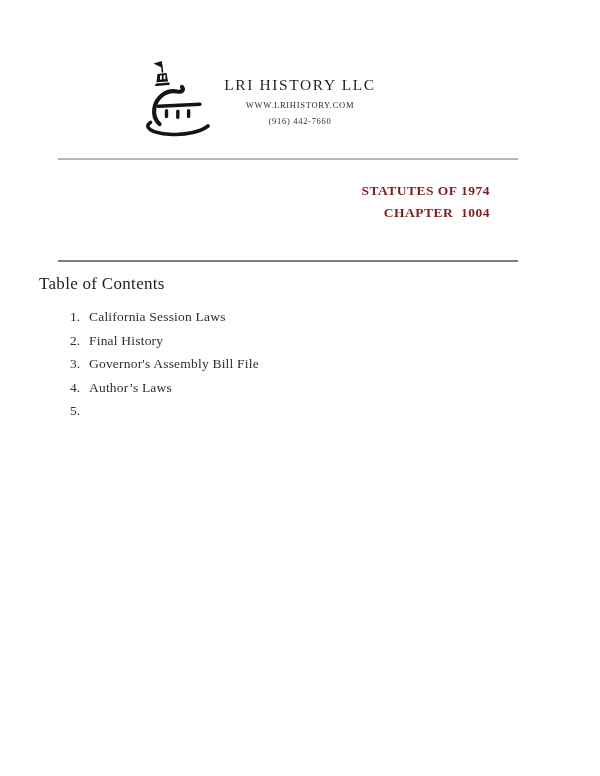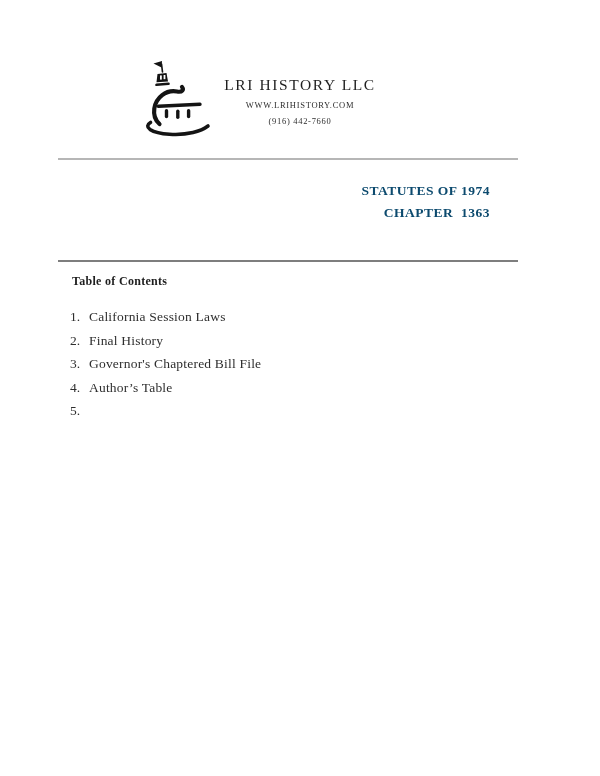--- a/index.html
+++ b/index.html
@@ -58,31 +58,31 @@
     position: absolute;
     top: 180px;
     right: 110px;
     text-align: right;
   }
   .ref-line {
     font-weight: bold;
     font-size: 13.5px;
     line-height: 21.5px;
     letter-spacing: 0.5px;
-    color: #0c4a6e;
+    color: #7f1d1d;
     white-space: pre; 
   }
 
   
   .toc-heading {
     position: absolute;
-    left: 72px;
+    left: 39px;
     top: 274px;
-    font-weight: bold;
-    font-size: 12px;
+    font-weight: normal;
+    font-size: 17px;
     letter-spacing: 0.3px;
     color: #1e1e1e;
   }
   .toc-list {
     position: absolute;
     left: 0;
     top: 310px;
     width: 600px;
   }
   .toc-item {
@@ -135,42 +135,42 @@
   <div class="header-text">
     <div class="company-name">LRI HISTORY LLC</div>
     <div class="contact-line">WWW.LRIHISTORY.COM</div>
     <div class="contact-line">(916) 442-7660</div>
   </div>
 
   <div class="rule rule-top"></div>
 
   <div class="ref-block">
     <div class="ref-line">STATUTES OF 1974</div>
-    <div class="ref-line">CHAPTER  1363</div>
+    <div class="ref-line">CHAPTER  1004</div>
   </div>
 
   <div class="rule rule-mid"></div>
 
   <div class="toc-heading">Table of Contents</div>
 
   <div class="toc-list">
     <div class="toc-item">
       <span class="toc-num">1.</span>
       <span class="toc-label">California Session Laws</span>
     </div>
     <div class="toc-item">
       <span class="toc-num">2.</span>
       <span class="toc-label">Final History</span>
     </div>
     <div class="toc-item">
       <span class="toc-num">3.</span>
-      <span class="toc-label">Governor's Chaptered Bill File</span>
+      <span class="toc-label">Governor's Assembly Bill File</span>
     </div>
     <div class="toc-item">
       <span class="toc-num">4.</span>
-      <span class="toc-label">Author’s Table</span>
+      <span class="toc-label">Author’s Laws</span>
     </div>
     <div class="toc-item">
       <span class="toc-num">5.</span>
     </div>
   </div>
 
 </div>
 
 </body></html>

